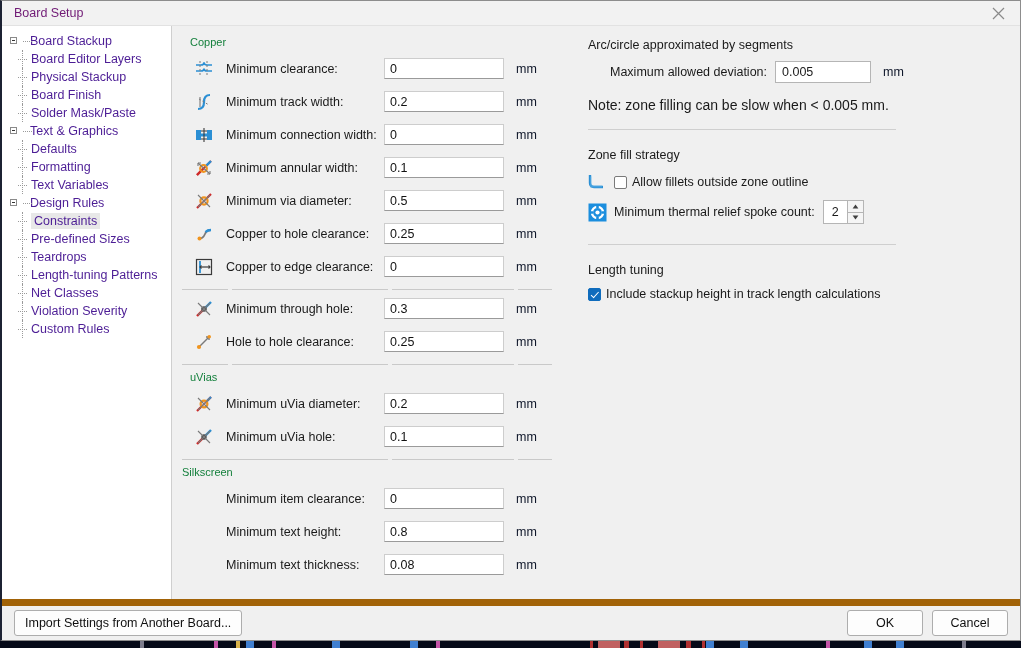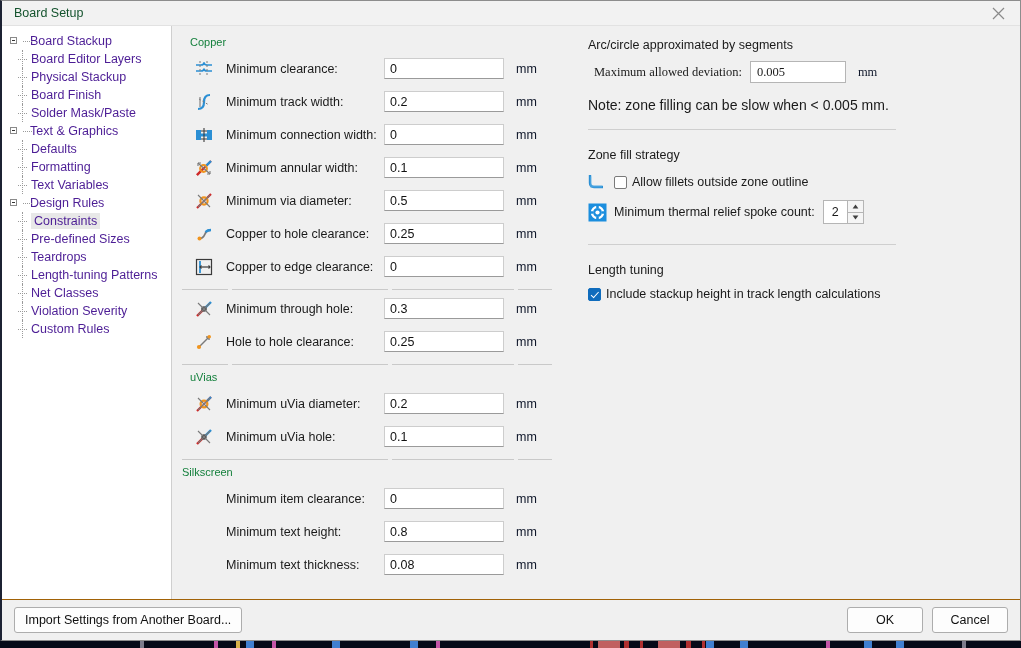--- a/index.html
+++ b/index.html
@@ -57,21 +57,21 @@
     min-height: 24px;
     background: #f2f2f2;
     border-bottom: 1px solid #e2e2e2;
     display: flex;
     align-items: center;
     position: relative;
   }
   #title-text {
     margin-left: 12px;
     font-size: 12.5px;
-    color: #14532d;
+    color: #701a75;
   }
   #close-btn {
     position: absolute;
     right: 0; top: 0;
     width: 44px; height: 24px;
     display: flex;
     align-items: center;
     justify-content: center;
     cursor: pointer;
   }
@@ -239,21 +239,21 @@
   }
   .r-row {
     display: flex;
     align-items: center;
     margin-top: 9px;
   }
   .r-lab {
     font-size: 12.5px;
     white-space: nowrap;
   }
-  .r-indent { margin-left: 6px; font-family: Liberation Serif, serif; }
+  .r-indent { margin-left: 22px; }
   .field-dev {
     width: 96px;
     height: 22px;
     background: #fff;
     border: 1px solid #b5b5b5;
     box-sizing: border-box;
     display: flex;
     align-items: center;
     padding-left: 6px;
     font-size: 12.5px;
@@ -327,21 +327,21 @@
     justify-content: center;
     box-sizing: border-box;
     cursor: pointer;
   }
   .spin-btn + .spin-btn { border-top: none; }
 
   
   #bottombar {
     height: 41px;
     min-height: 41px;
-    border-top: 1px solid #a16207;
+    border-top: 7px solid #a16207;
     background: #f0f0f0;
     display: flex;
     align-items: center;
     padding: 0 12px;
     box-sizing: border-box;
   }
   .btn {
     height: 24px;
     background: #fdfdfd;
     border: 1px solid #adadad;

